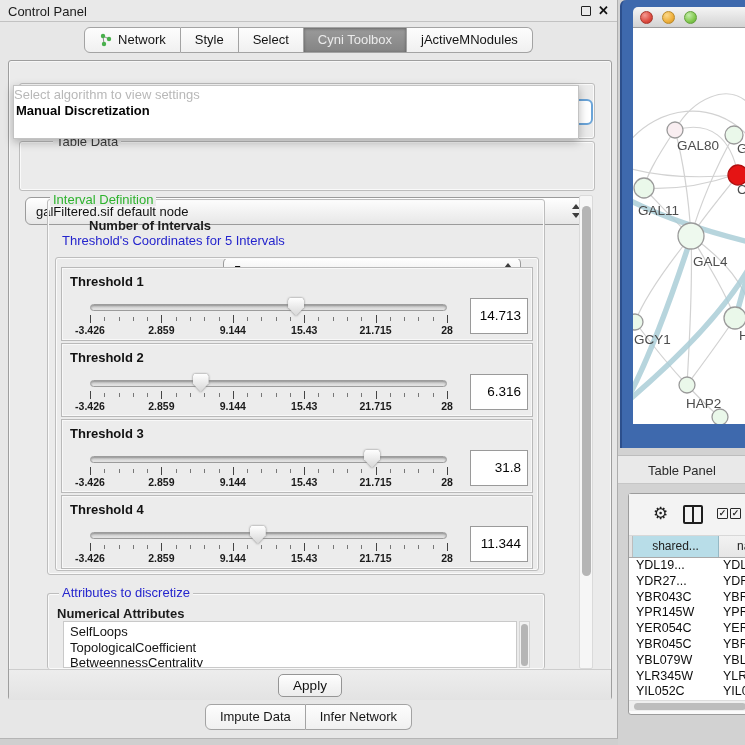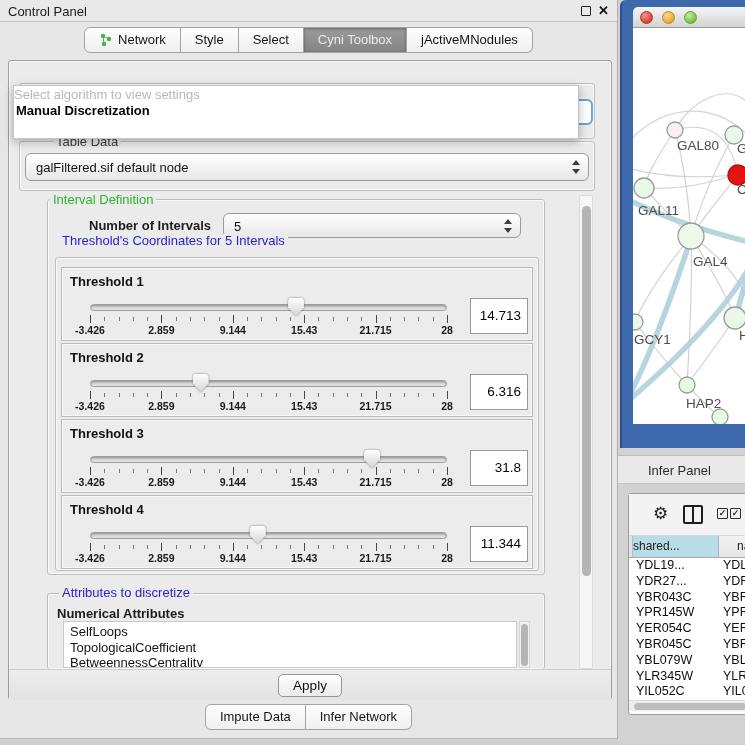--- a/index.html
+++ b/index.html
@@ -40,21 +40,21 @@
 
   
   .popup{position:absolute;left:4px;top:24px;width:566px;height:54px;background:#fff;border:1px solid #c3c3c3;box-shadow:0 3px 9px rgba(0,0,0,.28);z-index:5;}
   .popup .prompt{height:17px;line-height:17px;color:#b8b8b8;font-size:13px;}
   .popup .opt{height:16px;line-height:16px;padding-left:2px;font-size:13px;color:#050505;}
   .popup .opt.hl{font-weight:bold;}
 
   
   .td-group{left:10px;top:80px;width:576px;height:50px;}
   .td-label{left:16px;top:74px;margin-left:28px;}
-  .combo{position:absolute;background:linear-gradient(#ffffff,#e7e7e7);border:1px solid #9b9b9b;border-radius:6px;font-size:13px;color:#111;}
+  .combo{position:absolute;background:linear-gradient(#ffffff,#e7e7e7);border:1px solid #9b9b9b;border-radius:6px;font-size:13px;color:#111;margin-top:44px;}
   .combo .val{position:absolute;left:10px;top:0;line-height:26px;}
   .stepper{position:absolute;right:8px;top:50%;transform:translateY(-50%);width:8px;height:14px;}
   .stepper i,.stepper b{position:absolute;left:0;width:0;height:0;border-left:4px solid transparent;border-right:4px solid transparent;}
   .stepper i{top:0;border-bottom:5px solid #3d3d3d;}
   .stepper b{bottom:0;border-top:5px solid #3d3d3d;}
   .td-combo{left:16px;top:92px;width:564px;height:28px;}
   .td-combo .val{line-height:28px;}
 
   
   .v-scroll{position:absolute;left:570px;top:134px;width:14px;height:474px;background:#f6f6f6;border:1px solid #dadada;border-radius:2px;}
@@ -115,21 +115,21 @@
   .tp-title{position:absolute;left:30px;top:7px;font-size:13px;color:#2b2b2b;}
   .tp-box{position:absolute;left:10px;top:493px;width:140px;height:222px;background:#fbfbfb;border:1px solid #9c9c9c;border-radius:3px;}
   .tp-toolbar{position:absolute;left:0;top:0;width:100%;height:42px;background:#f3f3f3;border-bottom:1px solid #d8d8d8;}
   .gear{position:absolute;left:24px;top:10px;font-size:17px;color:#1e1e1e;line-height:20px;}
   .split-ico{position:absolute;left:54px;top:11px;width:20px;height:19px;border:2px solid #1e1e1e;border-radius:2px;}
   .split-ico:before{content:"";position:absolute;left:50%;top:0;width:2px;height:100%;background:#1e1e1e;transform:translateX(-50%);}
   .chk{position:absolute;top:14px;width:11px;height:11px;border:1.5px solid #2a2a2a;border-radius:1px;font-size:9px;line-height:9px;text-align:center;color:#2a2a2a;font-weight:bold;}
   .chk.c1{left:88px;} .chk.c2{left:101px;}
   .tp-header{position:absolute;left:0;top:42px;width:100%;height:22px;display:flex;border-bottom:1px solid #a9a9a9;font-size:12px;color:#222;}
   .hgutter{width:4px;background:#e3e3e3;border-right:1px solid #bdbdbd;}
-  .hc1{width:86px;background:#b8dde8;border-right:1px solid #96b9c5;line-height:21px;}
+  .hc1{width:86px;background:#b8dde8;border-right:1px solid #96b9c5;text-align:center;line-height:21px;}
   .hc2{flex:1;background:linear-gradient(#f2f2f2,#e6e6e6);padding-left:18px;line-height:21px;white-space:nowrap;}
   .tp-rows{position:absolute;left:0;top:64px;width:100%;height:142px;background:#fff;overflow:hidden;}
   .trow{height:15.8px;display:flex;font-size:12.5px;color:#0d0d0d;}
   .trow .c1{width:90px;padding-left:7px;white-space:nowrap;overflow:hidden;}
   .trow .c2{flex:1;padding-left:4px;white-space:nowrap;overflow:hidden;}
   .tp-hscroll{position:absolute;left:0;top:206px;width:100%;height:11px;background:#efefef;border-top:1px solid #ddd;}
   .tp-hscroll b{position:absolute;left:5px;top:2px;width:112px;height:7px;background:#bdbdbd;border-radius:4px;}
 </style>
 </head>
 <body>
@@ -482,21 +482,21 @@
             <text x="53" y="380">HAP2</text>
             <text x="104" y="125">G</text>
             <text x="104" y="166">C</text>
             <text x="106" y="312">H</text>
           </g>
         </svg>
       </div>
     </div>
 
     <div class="tp-titlebar">
-      <span class="tp-title">Infer Panel</span>
+      <span class="tp-title">Table Panel</span>
     </div>
 
     <div class="tp-box">
       <div class="tp-toolbar">
         <span class="gear">⚙</span>
         <span class="split-ico"></span>
         <span class="chk c1">✓</span>
         <span class="chk c2">✓</span>
       </div>
       <div class="tp-header">

